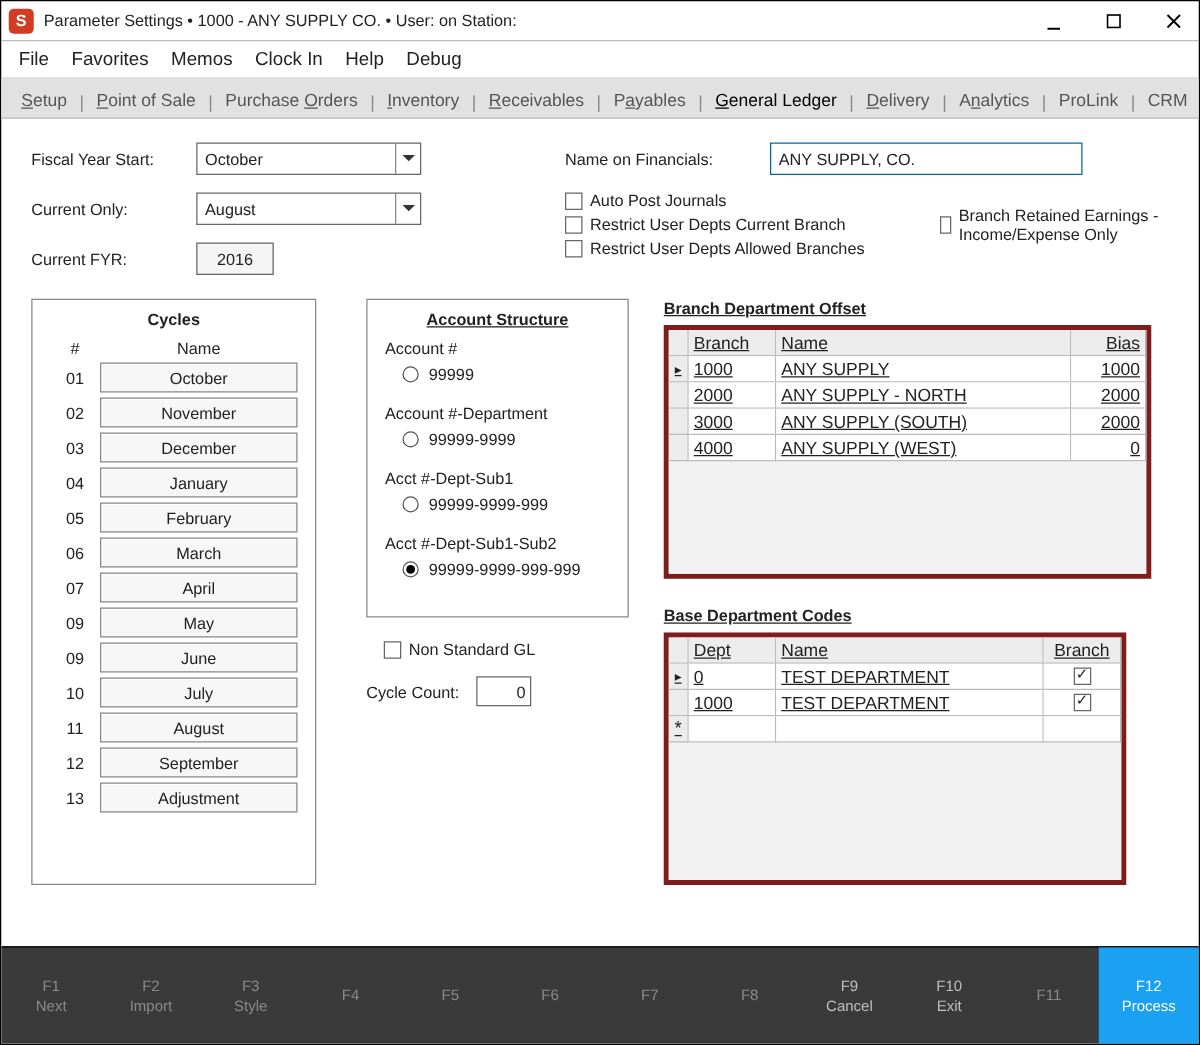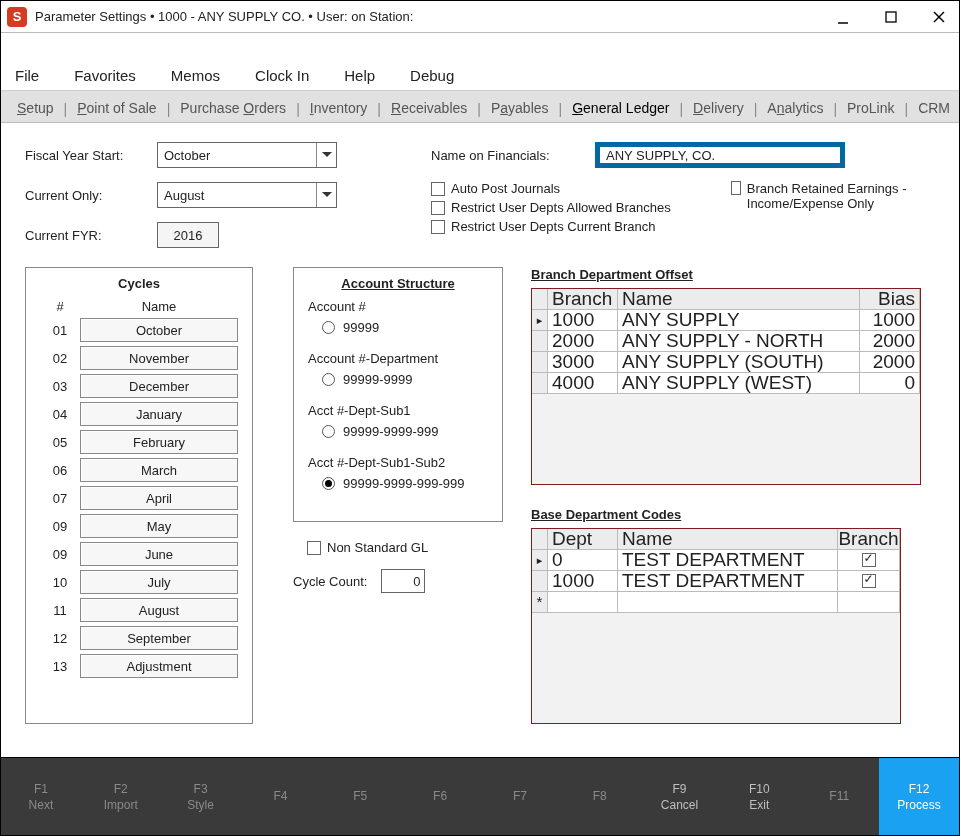--- a/index.html
+++ b/index.html
@@ -42,25 +42,24 @@
   }
   .title-text{flex:0 0 auto;}
   .title-spacer{flex:1;}
   .win-controls{display:flex;gap:20px;}
   .win-btn{width:28px;height:28px;display:flex;align-items:center;justify-content:center;font-size:15px;cursor:default;}
   .win-btn.min{align-items:flex-end;padding-bottom:6px;}
   .win-btn svg{display:block;}
 
   
   .menubar{
-    display:flex;gap:35px;
+    display:flex;gap:18px;
     padding:6px 14px;
     font-size:15px;
     border-bottom:1px solid #ccc;
-    margin-top:28px;
   }
   .menubar span{cursor:default;}
 
   
   .tabbar{
     display:flex;align-items:center;
     background:var(--panel-gray);
     padding:4px 14px 0 14px;
     font-size:14px;
     color:#555;
@@ -73,21 +72,21 @@
   .tab-sep{color:var(--tab-sep);margin:0 8px;}
 
   
   .main{
     position:relative;
     padding:18px 24px 10px 24px;
     height:calc(100% - 32px - 38px - 32px - 78px);
   }
 
   
-  .toprow{display:flex;gap:46px;margin-bottom:4px;}
+  .toprow{display:flex;gap:67px;margin-bottom:4px;}
   .left-form{width:360px;}
   .right-form{flex:1;}
   .frow{display:flex;align-items:center;margin-bottom:12px;height:28px;}
   .flabel{width:132px;}
   .combo{
     width:180px;height:26px;
     border:1px solid #666;
     display:flex;align-items:center;justify-content:space-between;
     padding-left:6px;background:#fff;
   }
@@ -96,21 +95,21 @@
     border-left:1px solid #888;
     display:flex;align-items:center;justify-content:center;
   }
   .combo-btn::after{content:"";border:5px solid transparent;border-top-color:#333;margin-top:4px;}
   .smallbox{
     width:62px;height:26px;border:1px solid #666;
     display:flex;align-items:center;justify-content:center;
     background:#f5f5f5;
   }
   .txt{
-    height:26px;border:5px solid #0369a1;background:#fff;
+    height:26px;border:1px solid #0369a1;background:#fff;
     padding:0 6px;display:flex;align-items:center;
   }
   .txt.m{width:250px;}
 
   .chk{display:flex;align-items:center;gap:6px;margin-bottom:4px;}
   .chkbox{
     width:14px;height:14px;border:1px solid #666;background:#fff;position:relative;
   }
   .chkbox.checked::after{
     content:"✓";position:absolute;top:-3px;left:1px;font-size:12px;
@@ -153,22 +152,22 @@
   .cycle-count-row{display:flex;align-items:center;gap:14px;margin-top:14px;}
   .numbox{
     width:44px;height:24px;border:1px solid #666;background:#fff;
     display:flex;align-items:center;justify-content:flex-end;padding-right:4px;
   }
 
   
   .rightcol{flex:1;}
   .tbl-title{font-weight:bold;text-decoration:underline;margin-bottom:6px;}
   .grid{
-    border:1px solid #7f1d1d;background:#ececec;
-    font-size:19px;width:390px;
+    border:4px solid #7f1d1d;background:#ececec;
+    font-size:14px;width:390px;text-decoration:underline;
   }
   .grow{display:flex;height:21px;align-items:stretch;}
   .gcell{
     border-right:1px solid #bbb;border-bottom:1px solid #bbb;
     padding:0 4px;display:flex;align-items:center;background:#fff;
     overflow:hidden;white-space:nowrap;
   }
   .ghead .gcell{background:#ececec;font-weight:normal;}
   .gsel{
     width:16px;background:#ececec;border-right:1px solid #bbb;border-bottom:1px solid #bbb;
@@ -291,28 +290,28 @@
         <div class="txt m">ANY SUPPLY, CO.</div>
       </div>
       <div style="display:flex;gap:30px;">
         <div style="flex:0 0 270px;">
           <div class="chk">
             <span class="chkbox"></span>
             <span>Auto Post Journals</span>
           </div>
           <div class="chk">
             <span class="chkbox"></span>
-            <span>Restrict User Depts Allowed Branches</span>
+            <span>Restrict User Depts Current Branch</span>
           </div>
           <div class="chk">
             <span class="chkbox"></span>
-            <span>Restrict User Depts Current Branch</span>
-          </div>
-        </div>
-        <div class="chk" style="align-items:flex-start;">
+            <span>Restrict User Depts Allowed Branches</span>
+          </div>
+        </div>
+        <div class="chk" style="align-items:center;">
           <span class="chkbox"></span>
           <span style="max-width:190px;">Branch Retained Earnings - Income/Expense Only</span>
         </div>
       </div>
     </div>
   </div>
 
   <div class="cols">
 
     <div class="panel cycles">

